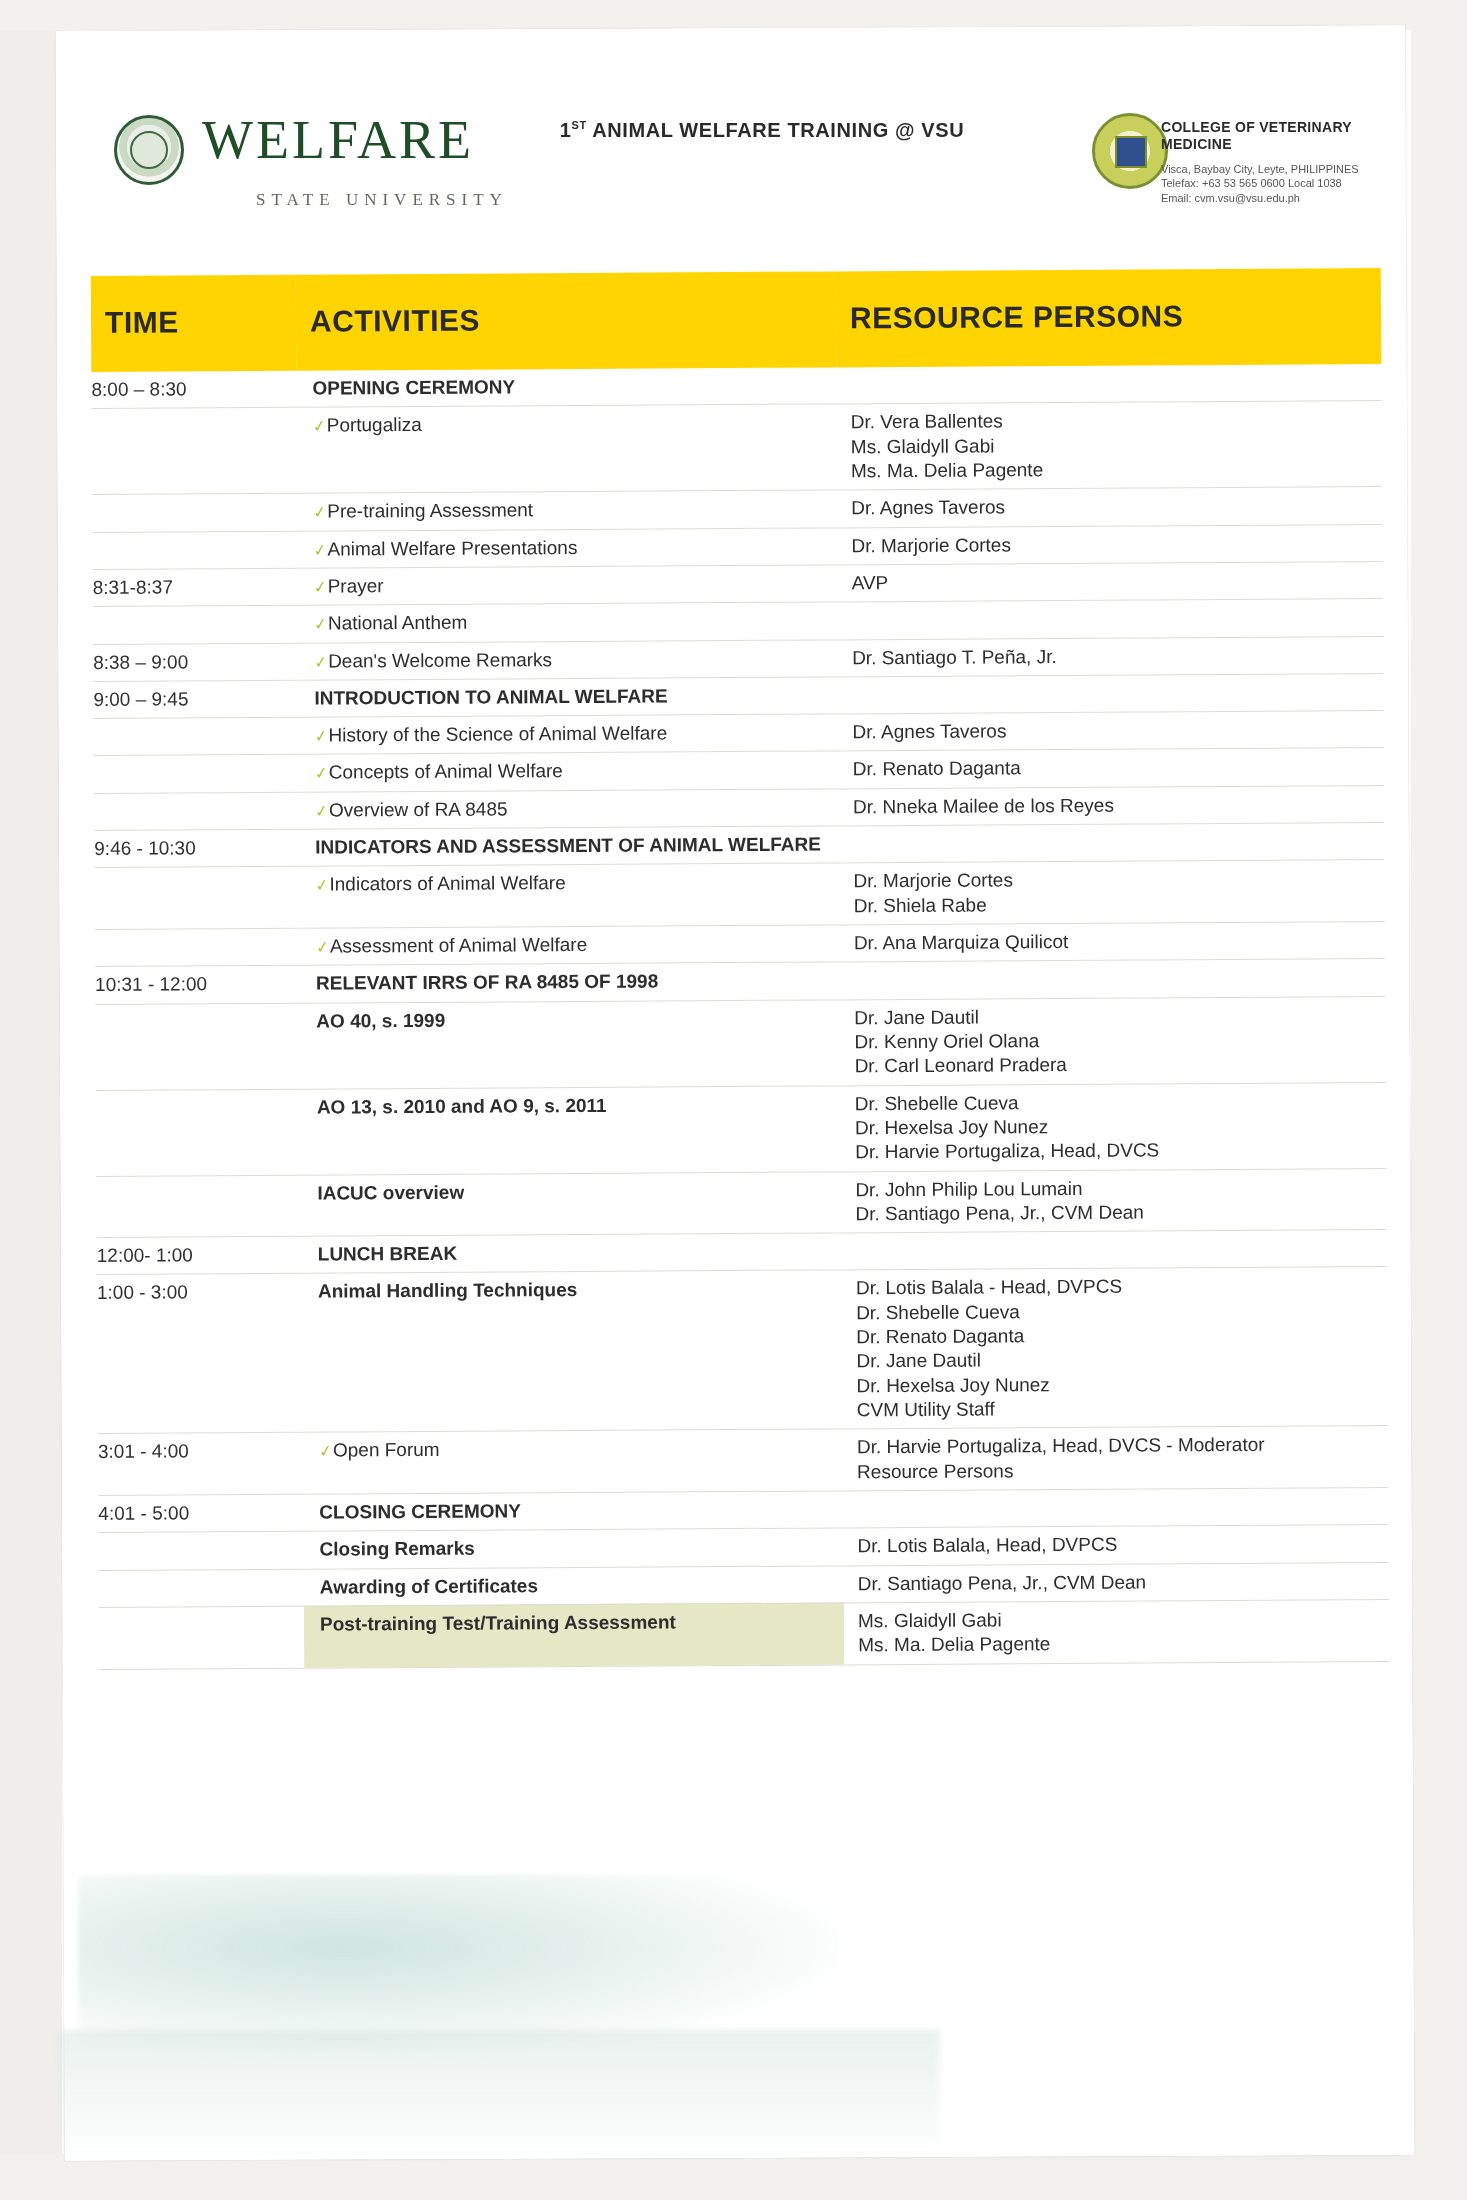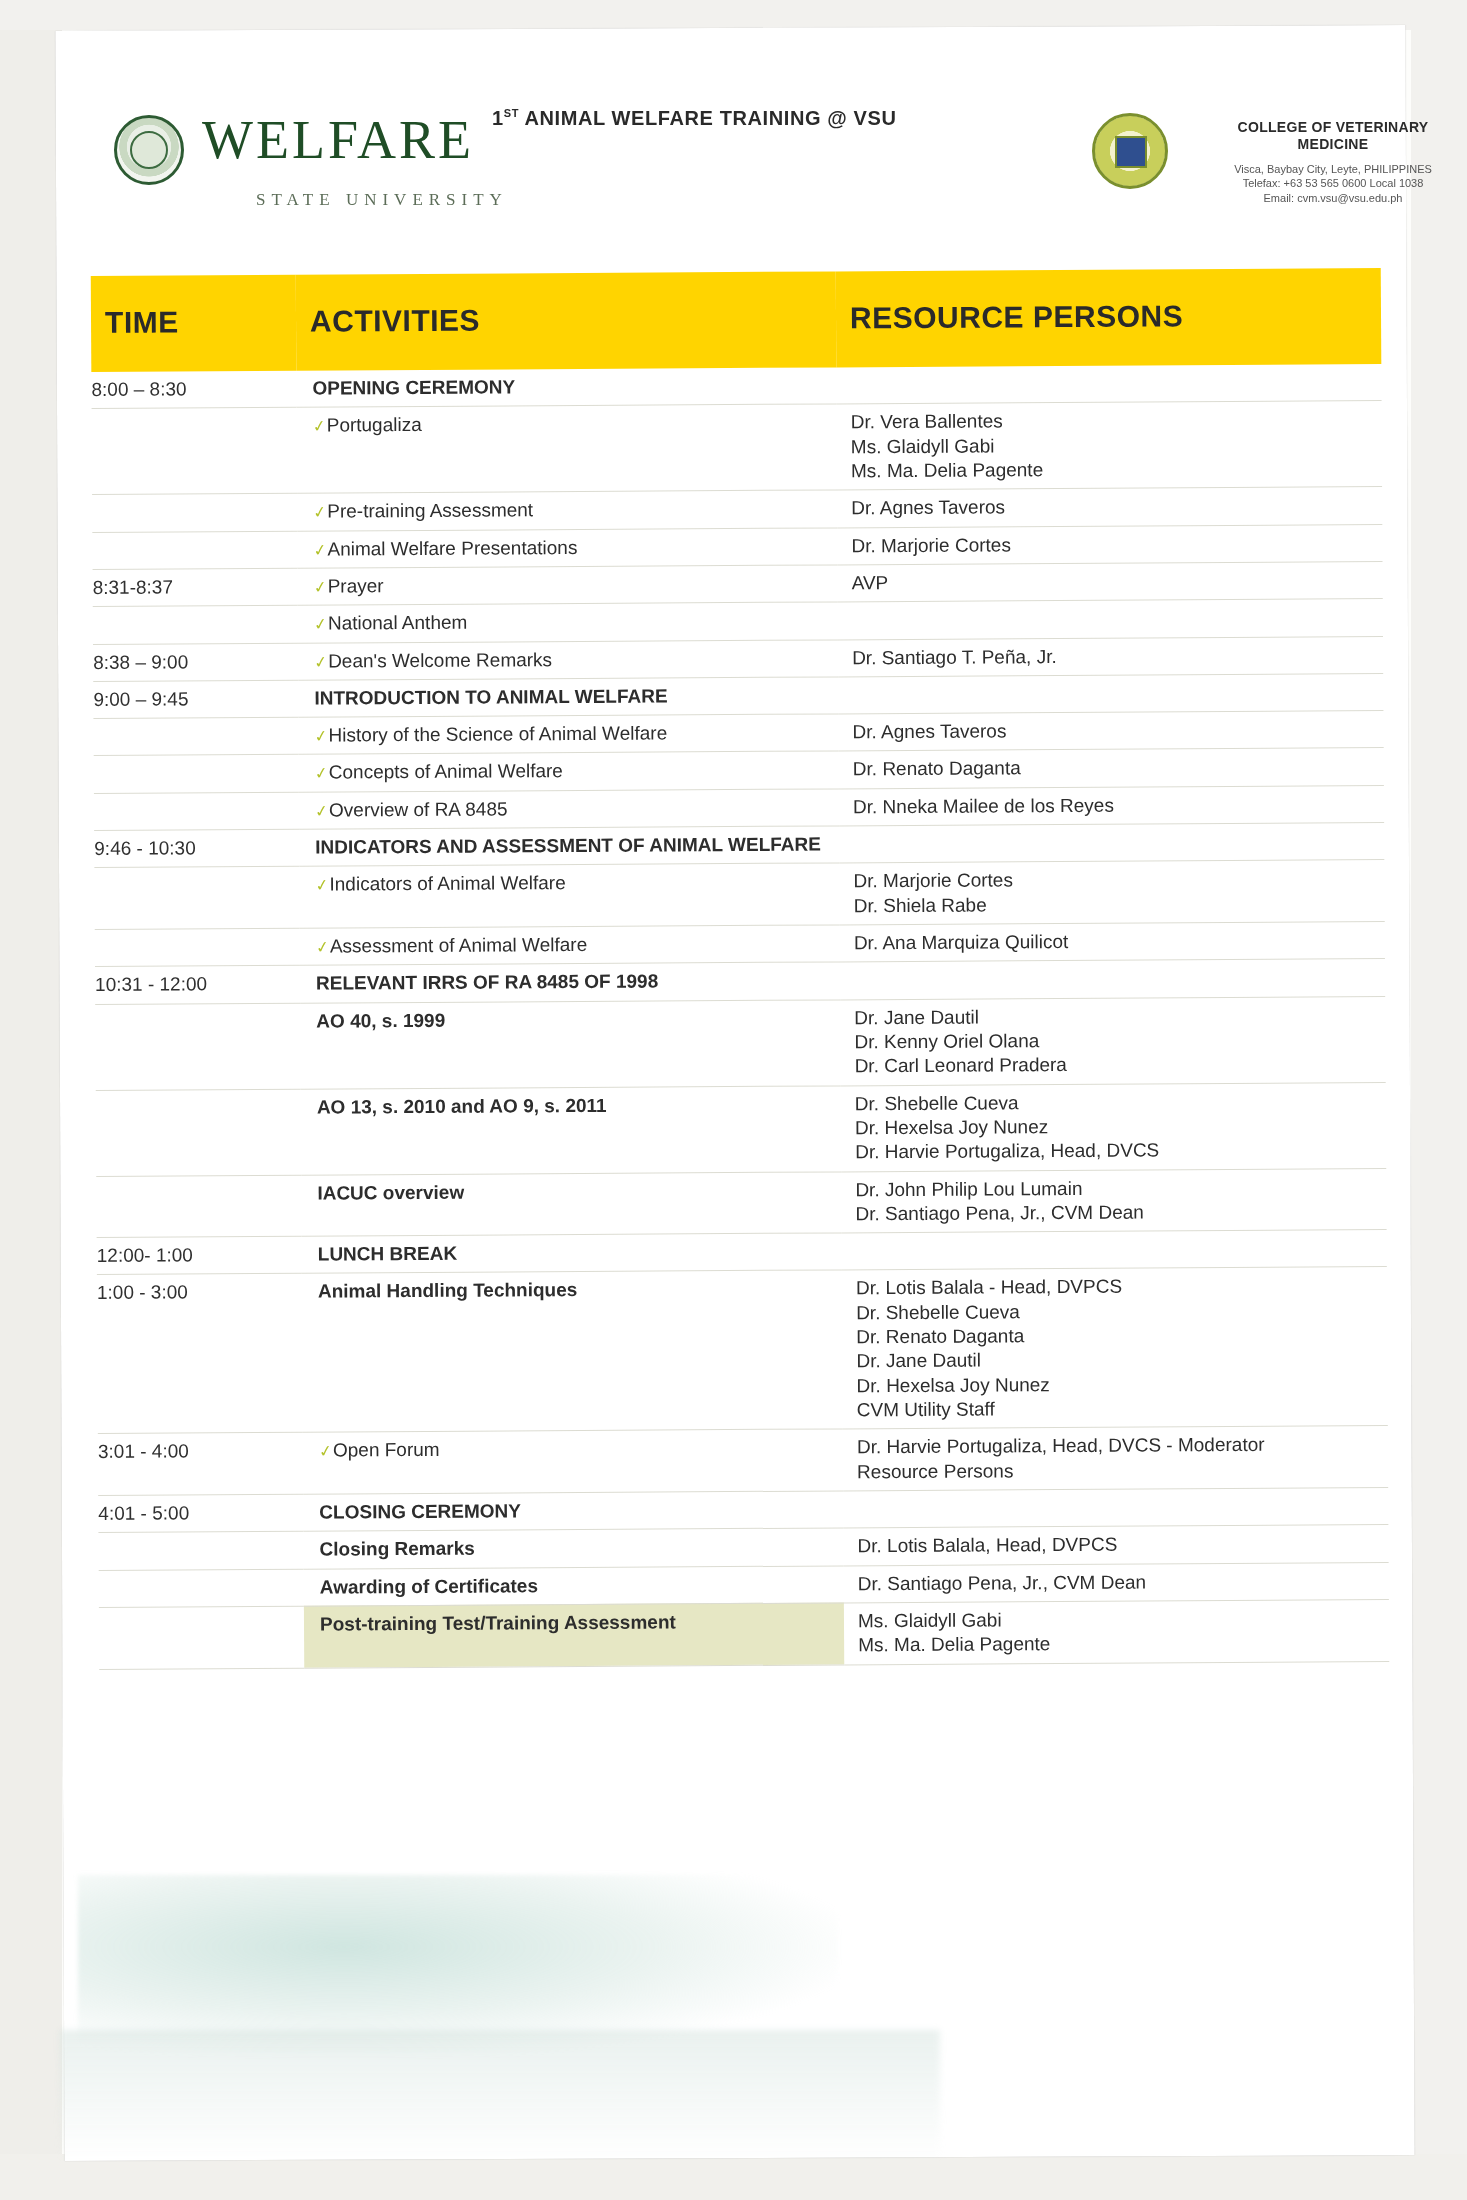--- a/index.html
+++ b/index.html
@@ -104,22 +104,23 @@
     font-family: "Liberation Serif", serif;
     font-size: 17px;
     letter-spacing: 6px;
     color: #5c6d58;
     margin-top: 23px;
     margin-left: 54px;
   }
   .title-block {
     position: absolute;
     left: 430px;
-    top: 2px;
+    top: 14px;
     width: 540px;
+    text-align: center;
   }
   .title-block .t1 {
     font-size: 20px;
     font-weight: bold;
     color: #2a2a2a;
     letter-spacing: 0.6px;
   }
   .title-block .t1 sup {
     font-size: 11px;
   }
@@ -144,24 +145,23 @@
     content: "";
     position: absolute;
     left: 20px; top: 20px;
     width: 32px; height: 32px;
     background: #2f4f8f;
     border: 2px solid #7b8f2d;
     box-sizing: border-box;
   }
   .cvm-text {
     position: absolute;
-    left: 1151px;
+    left: 1099px;
     top: 14px;
     width: 240px;
-    text-align: center;
   }
   .cvm-text .c1 {
     font-size: 14px;
     font-weight: bold;
     color: #2b2b2b;
     letter-spacing: 0.3px;
     line-height: 1.2;
   }
   .cvm-text .c2 {
     font-size: 11px;

